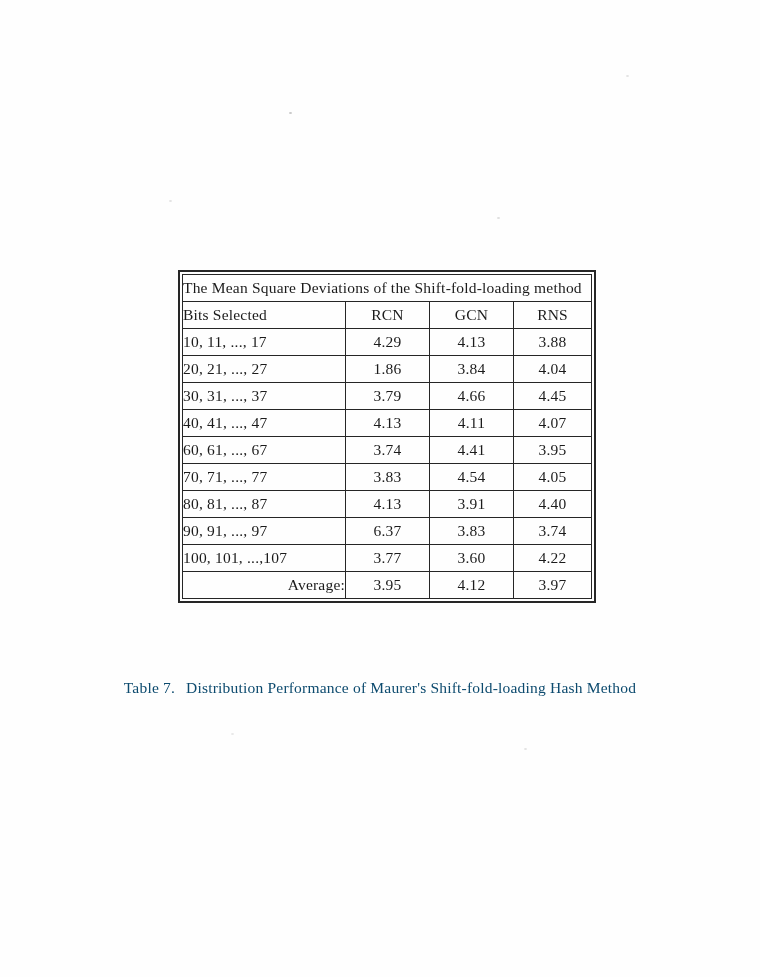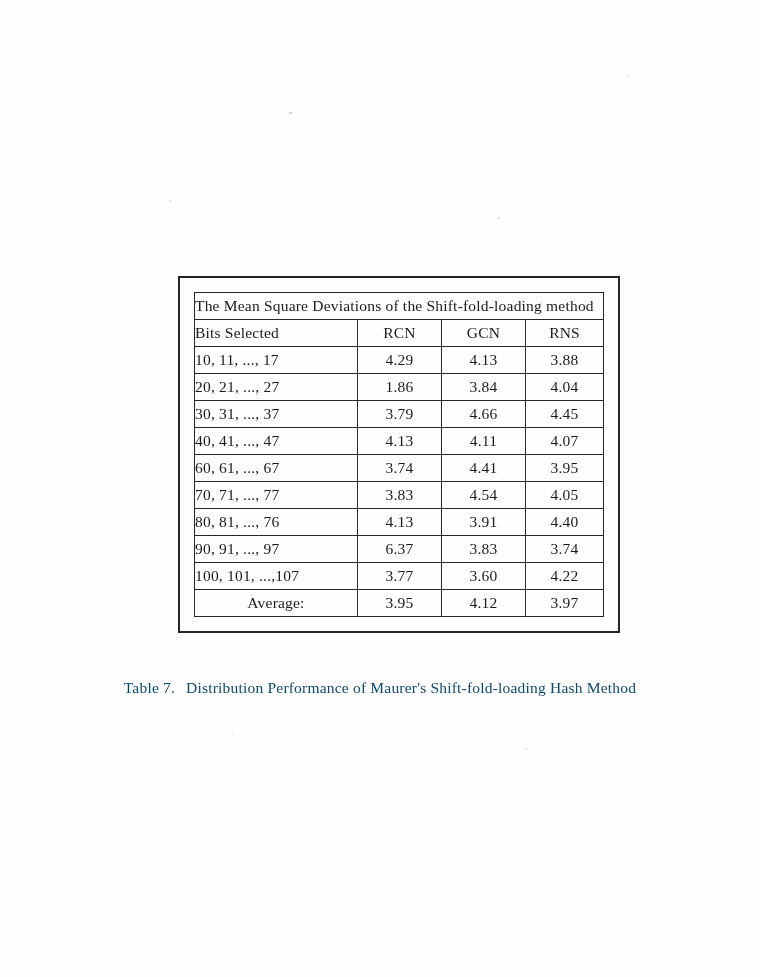--- a/index.html
+++ b/index.html
@@ -13,23 +13,23 @@
     height: 977px;
     background: #fefefe;
     font-family: "Liberation Serif", "DejaVu Serif", serif;
     color: #1b1b1b;
     overflow: hidden;
   }
   
   .table-outer {
     position: absolute;
     left: 178px;
-    top: 276px;
+    top: 270px;
     border: 2px solid #262626;
-    padding: 14px;
+    padding: 2px;
     background: #fefefe;
   }
   table.data-table {
     border-collapse: collapse;
     table-layout: fixed;
     width: 409px;
   }
   table.data-table td, table.data-table th {
     border: 1.6px solid #262626;
     font-size: 15.5px;
@@ -57,21 +57,21 @@
     height: 27px;
   }
   td.c-bits {
     text-align: left;
     padding-left: 13px;
   }
   td.c-num {
     text-align: center;
   }
   td.c-footer-label {
-    text-align: center;
+    text-align: right;
   }
   
   .caption {
     position: absolute;
     left: 0;
     width: 760px;
     top: 679px;
     text-align: center;
     font-size: 15.5px;
     letter-spacing: 0.2px;
@@ -150,21 +150,21 @@
           <td class="c-num">4.41</td>
           <td class="c-num">3.95</td>
         </tr>
         <tr>
           <td class="c-bits">70, 71, ..., 77</td>
           <td class="c-num">3.83</td>
           <td class="c-num">4.54</td>
           <td class="c-num">4.05</td>
         </tr>
         <tr>
-          <td class="c-bits">80, 81, ..., 76</td>
+          <td class="c-bits">80, 81, ..., 87</td>
           <td class="c-num">4.13</td>
           <td class="c-num">3.91</td>
           <td class="c-num">4.40</td>
         </tr>
         <tr>
           <td class="c-bits">90, 91, ..., 97</td>
           <td class="c-num">6.37</td>
           <td class="c-num">3.83</td>
           <td class="c-num">3.74</td>
         </tr>

